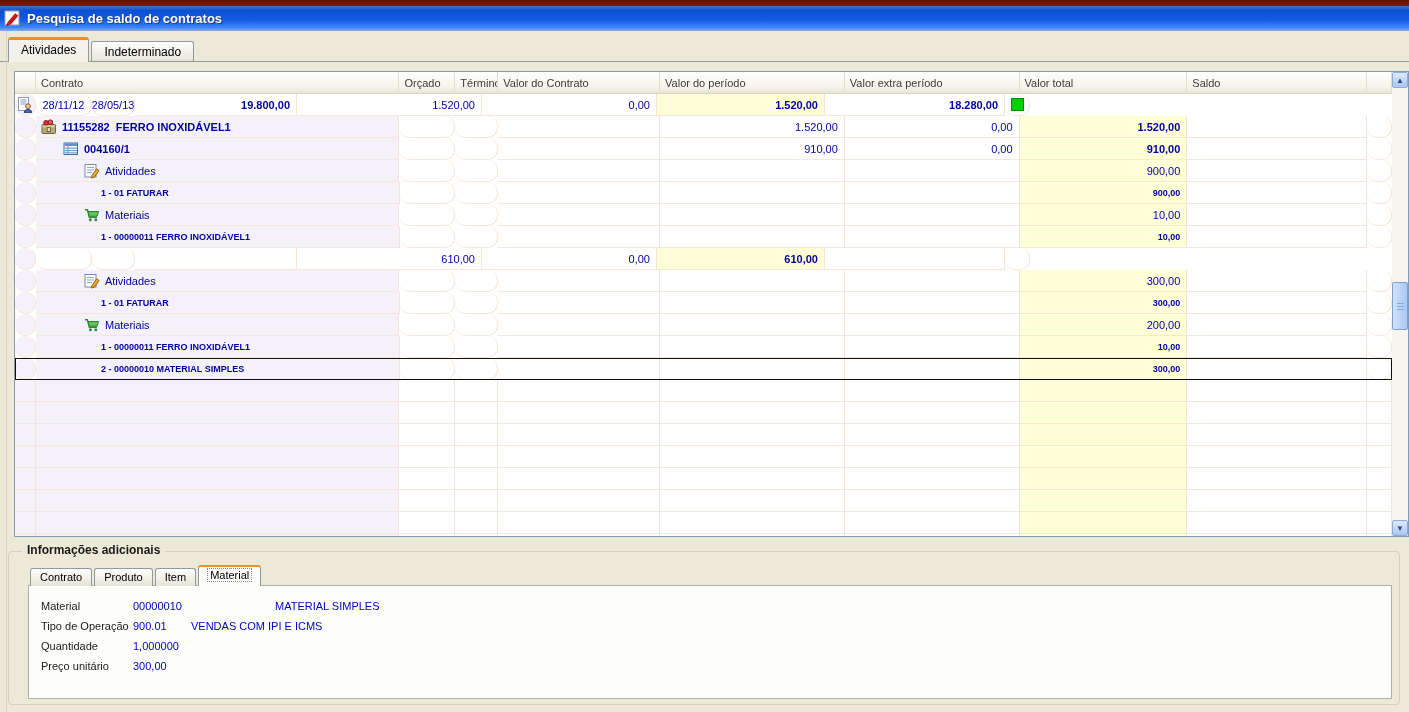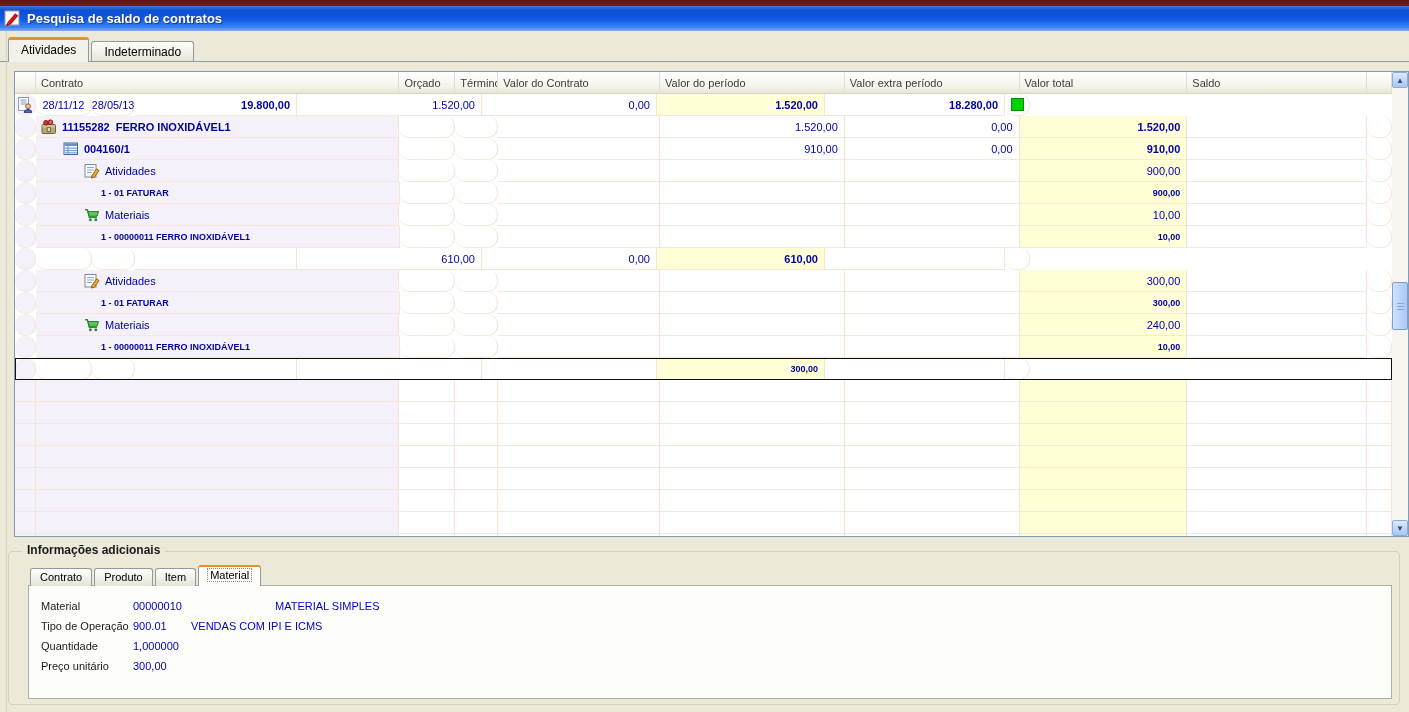--- a/index.html
+++ b/index.html
@@ -276,38 +276,39 @@
                 <path d="M1 2.8 h2.4 l1.9 7.4 h7.6" fill="none" stroke="#2e8e2e" stroke-width="1.4"></path>
                 <path d="M4 4.6 h10.6 l-1.6 4.6 h-7.8 z" fill="#5cc85c" stroke="#2a7a2a"></path>
                 <circle cx="6.4" cy="12.8" r="1.5" fill="#2e8e2e"></circle>
                 <circle cx="11.8" cy="12.8" r="1.5" fill="#2e8e2e"></circle>
               </svg></span><span>Materiais</span></div>
           <div class="cell ctr" style="width: 56px;"></div>
           <div class="cell ctr" style="width: 43px;"></div>
           <div class="cell num bold" style="width: 162px;"></div>
           <div class="cell num" style="width: 185px;"></div>
           <div class="cell num" style="width: 175px;"></div>
-          <div class="cell num c-total" style="width: 168px;">240,00</div>
+          <div class="cell num c-total" style="width: 168px;">200,00</div>
           <div class="cell num bold" style="width: 180px;"></div>
           <div class="cell ctr" style="width: 25px;"></div>
         </div>
         <div class="grow">
           <div class="cell c-gutter ctr" style="width: 21px;"></div>
           <div class="cell c-contrato small" style="width: 364px; padding-left: 65px;"><span>1 - 00000011 FERRO INOXIDÁVEL1</span></div>
           <div class="cell ctr" style="width: 56px;"></div>
           <div class="cell ctr" style="width: 43px;"></div>
           <div class="cell num bold" style="width: 162px;"></div>
           <div class="cell num" style="width: 185px;"></div>
           <div class="cell num" style="width: 175px;"></div>
           <div class="cell num c-total small" style="width: 168px;">10,00</div>
           <div class="cell num bold" style="width: 180px;"></div>
           <div class="cell ctr" style="width: 25px;"></div>
         </div>
         <div class="grow selected">
           <div class="cell c-gutter ctr" style="width: 21px;"></div>
+          <div class="cell c-contrato small" style="width: 364px; padding-left: 65px;"><span>2 - 00000010 MATERIAL SIMPLES</span></div>
           <div class="cell ctr" style="width: 56px;"></div>
           <div class="cell ctr" style="width: 43px;"></div>
           <div class="cell num bold" style="width: 162px;"></div>
           <div class="cell num" style="width: 185px;"></div>
           <div class="cell num" style="width: 175px;"></div>
           <div class="cell num c-total small" style="width: 168px;">300,00</div>
           <div class="cell num bold" style="width: 180px;"></div>
           <div class="cell ctr" style="width: 25px;"></div>
         </div>
         <div class="grow">

